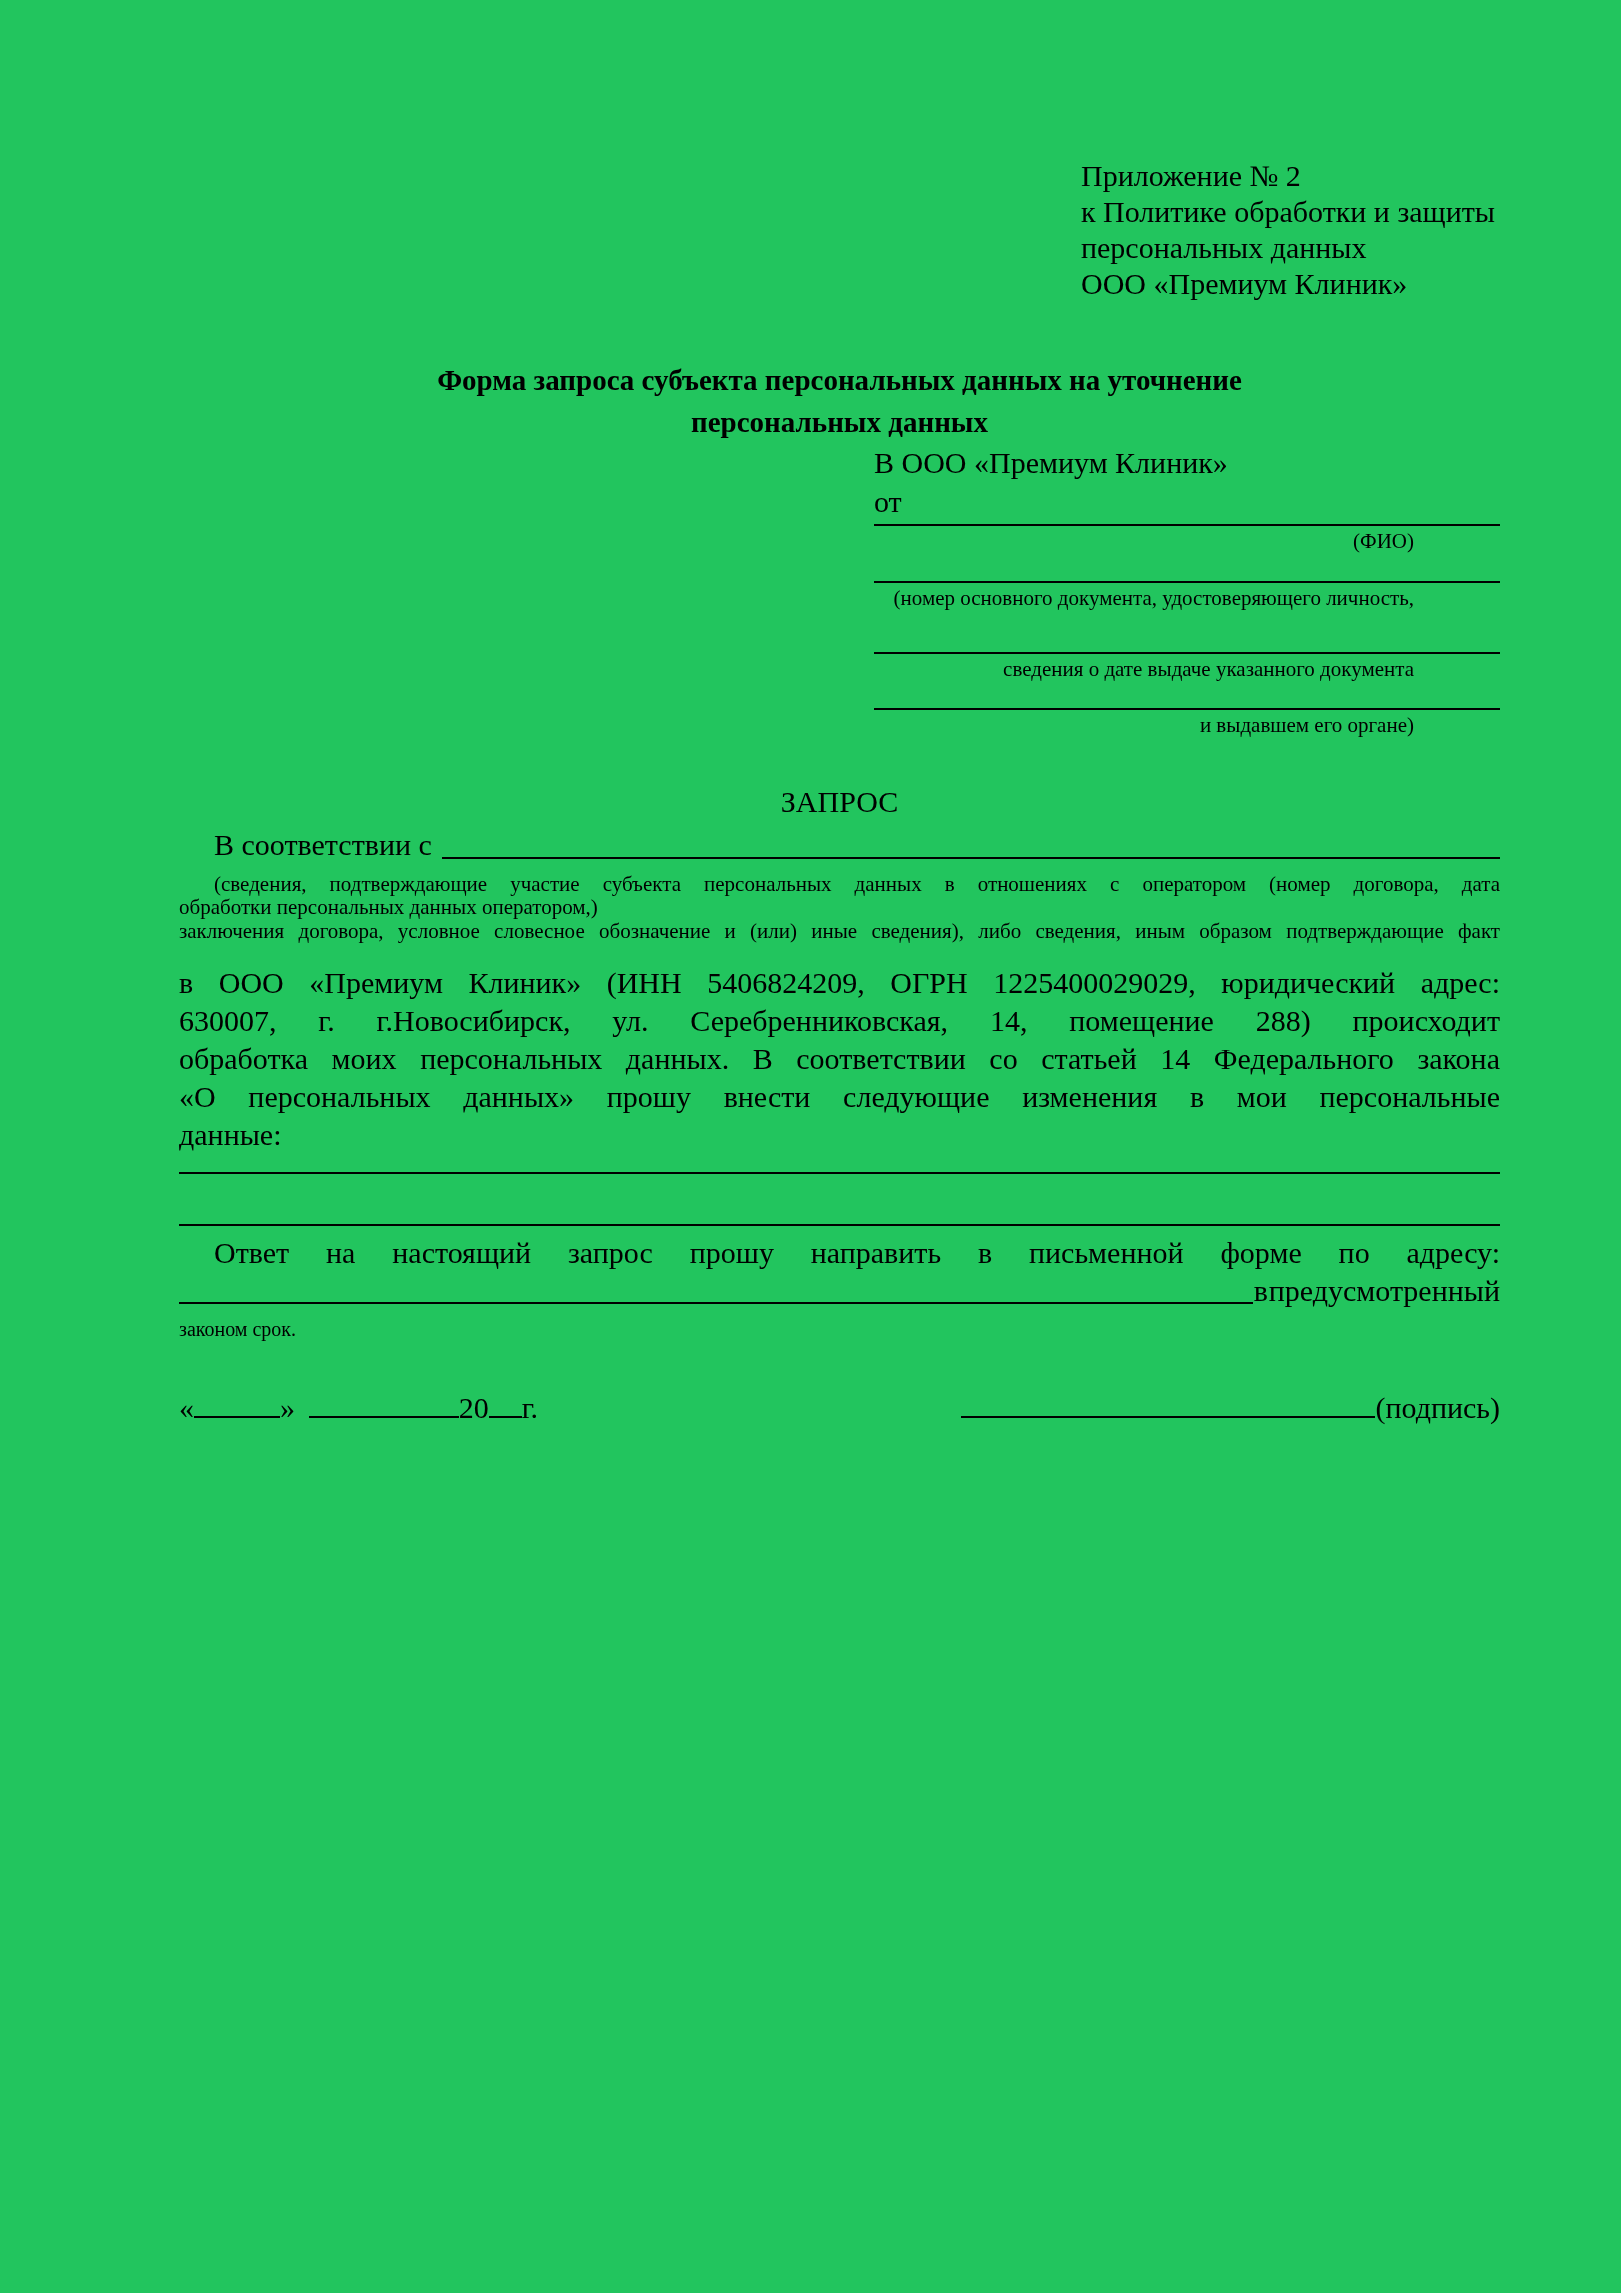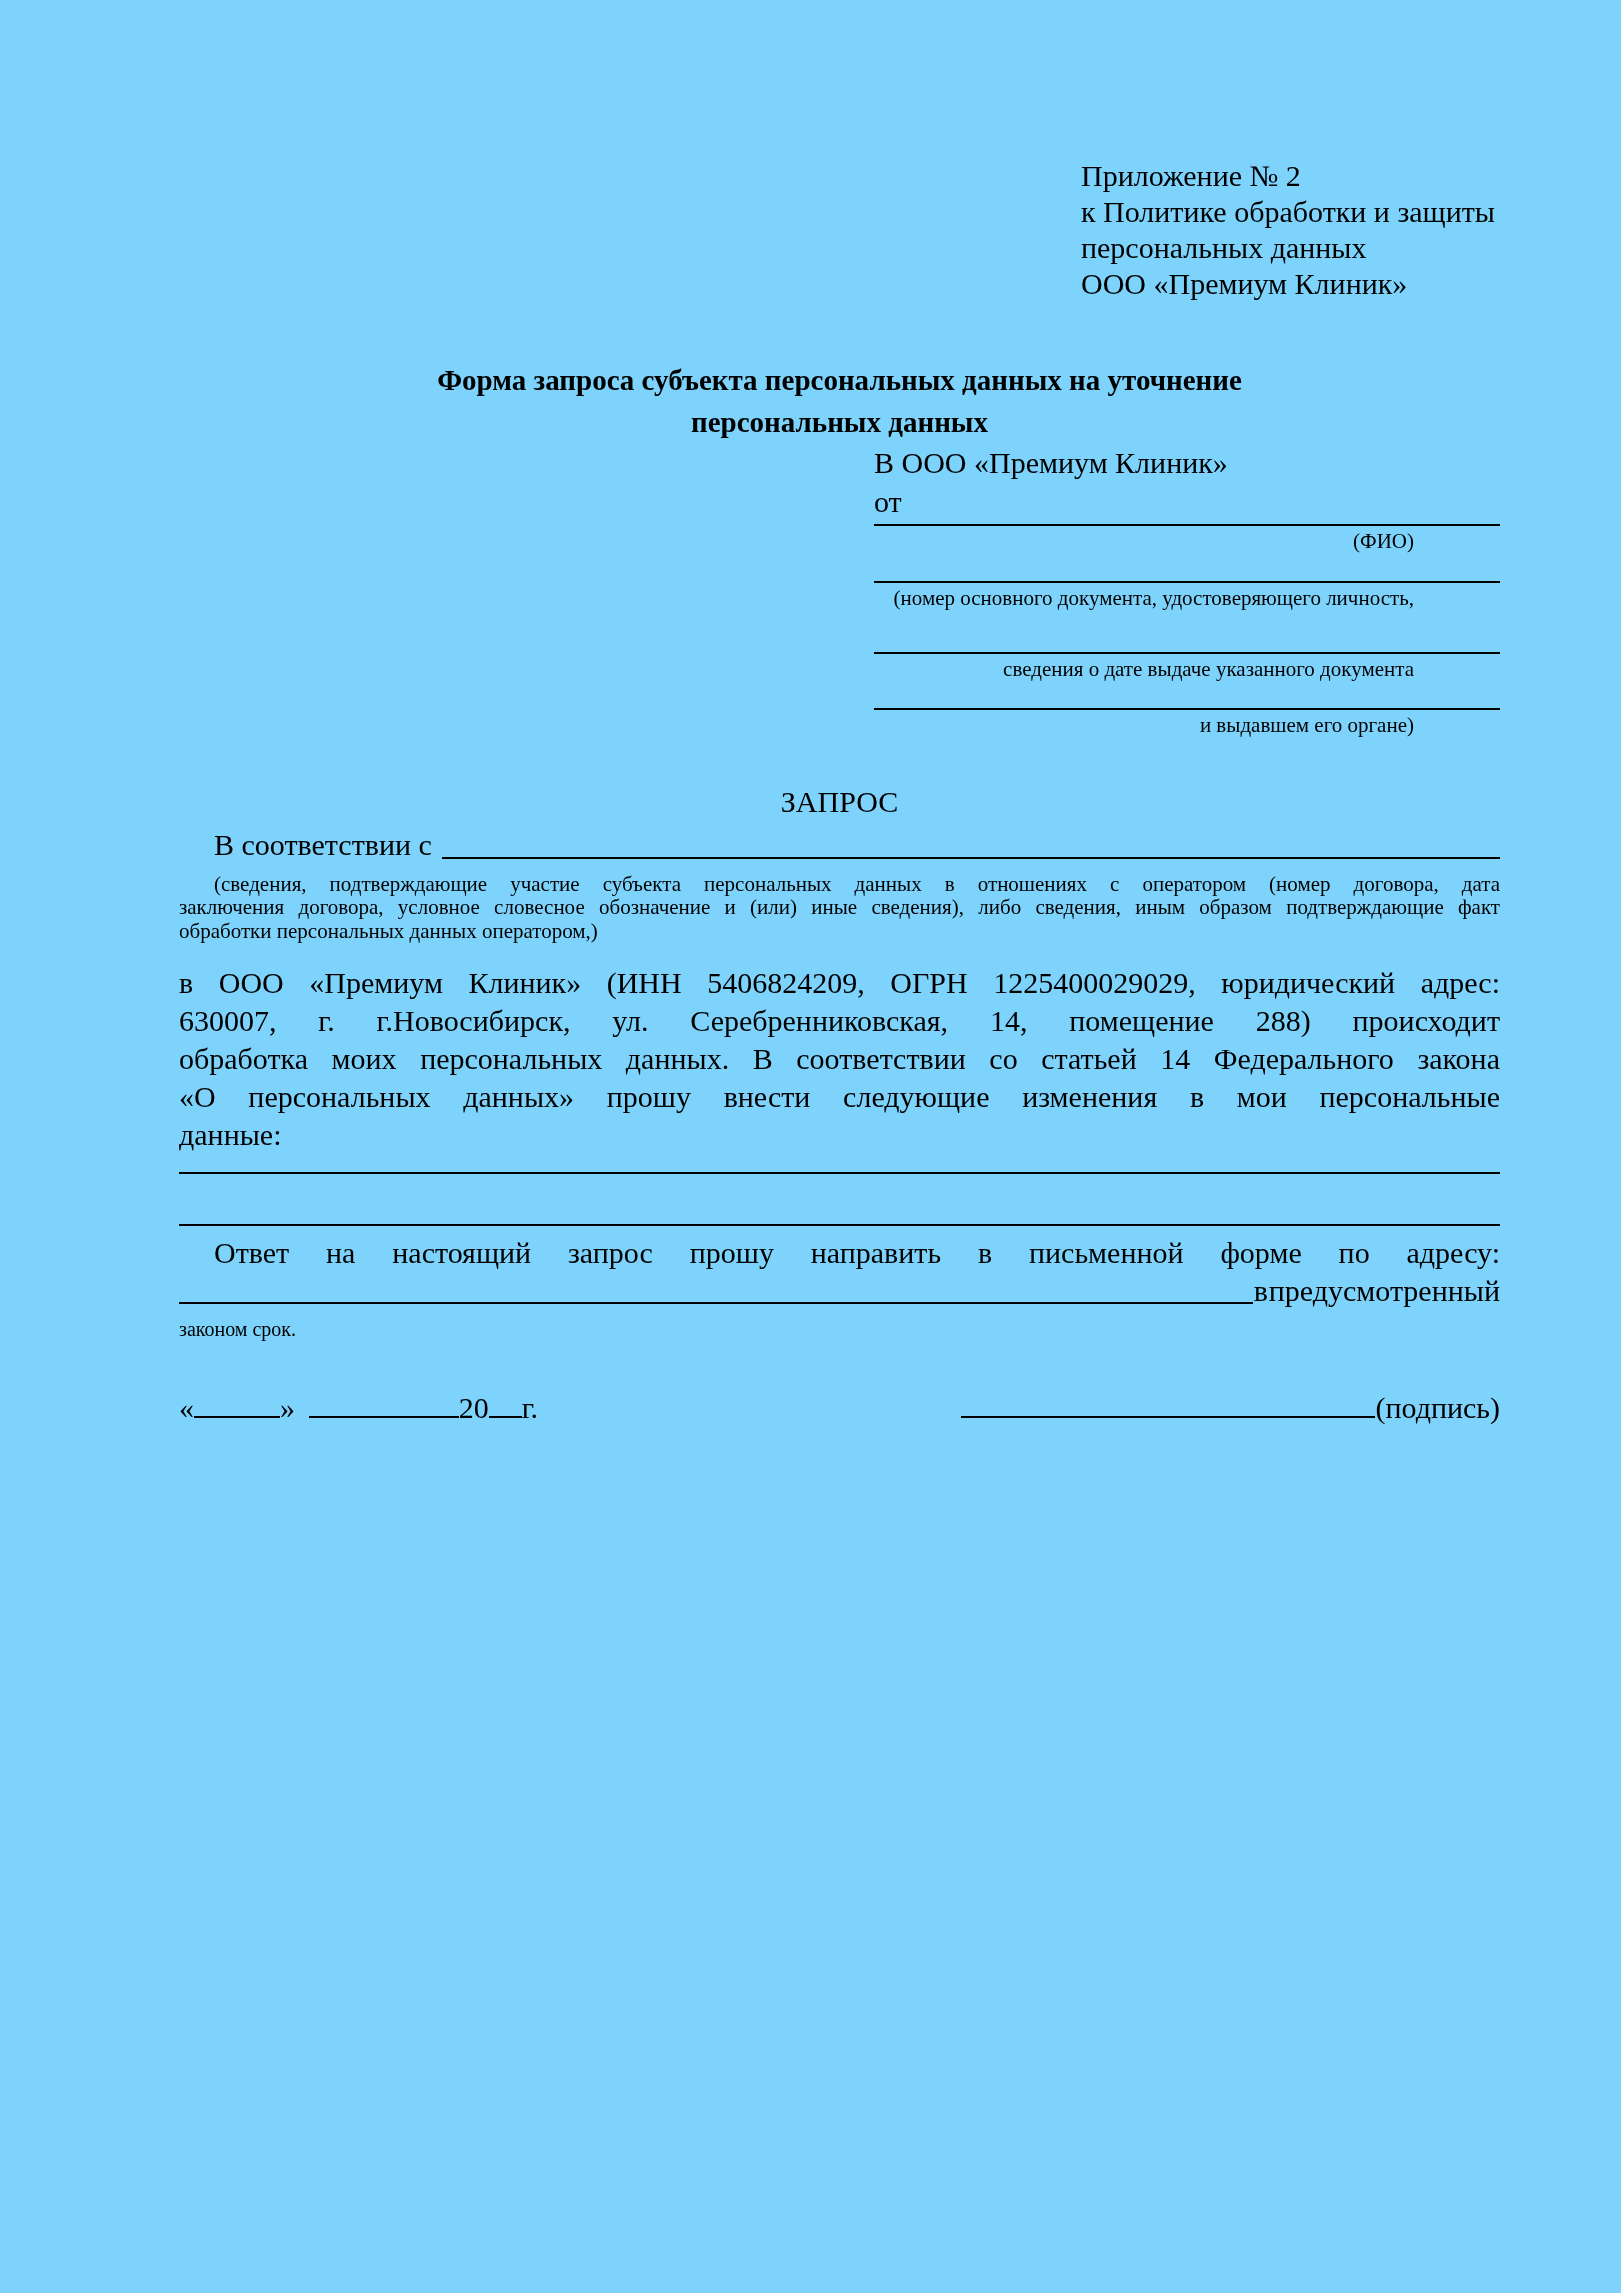--- a/index.html
+++ b/index.html
@@ -1,20 +1,20 @@
 <!DOCTYPE html>
 <html><head>
 <meta charset="utf-8">
 <style>
   * { margin:0; padding:0; box-sizing:border-box; }
   html,body { background:#fff; }
   .page {
     position:relative;
     width:1621px; height:2294px;
-    background:#7dd3fc;
+    background:#22c55e;
     font-family:"Liberation Serif", serif;
     color:#000;
     overflow:hidden;
   }
   .content { position:absolute; left:179px; top:158px; width:1321px; }
 
   
   .doc-header { margin-left:902px; font-size:30px; line-height:36px; }
 
   
@@ -101,22 +101,22 @@
 
     <div class="request-heading">ЗАПРОС</div>
 
     <div class="intro-row">
       <span class="intro-prefix">В соответствии с</span>
       <span class="intro-fill"></span>
     </div>
 
     <div class="note">
       <div class="note-line note-first just">(сведения, подтверждающие участие субъекта персональных данных в отношениях с оператором (номер договора, дата</div>
+      <div class="note-line">обработки персональных данных оператором,)</div>
       <div class="note-line just">заключения договора, условное словесное обозначение и (или) иные сведения), либо сведения, иным образом подтверждающие факт</div>
-      <div class="note-line">обработки персональных данных оператором,)</div>
     </div>
 
     <div class="body-para">
       <div class="body-line just">в ООО «Премиум Клиник» (ИНН 5406824209, ОГРН 1225400029029, юридический адрес:</div>
       <div class="body-line just">630007, г. г.Новосибирск, ул. Серебренниковская, 14, помещение 288) происходит</div>
       <div class="body-line just">обработка моих персональных данных. В соответствии со статьей 14 Федерального закона</div>
       <div class="body-line just">«О персональных данных» прошу внести следующие изменения в мои персональные</div>
       <div class="body-line">данные:</div>
     </div>
 

